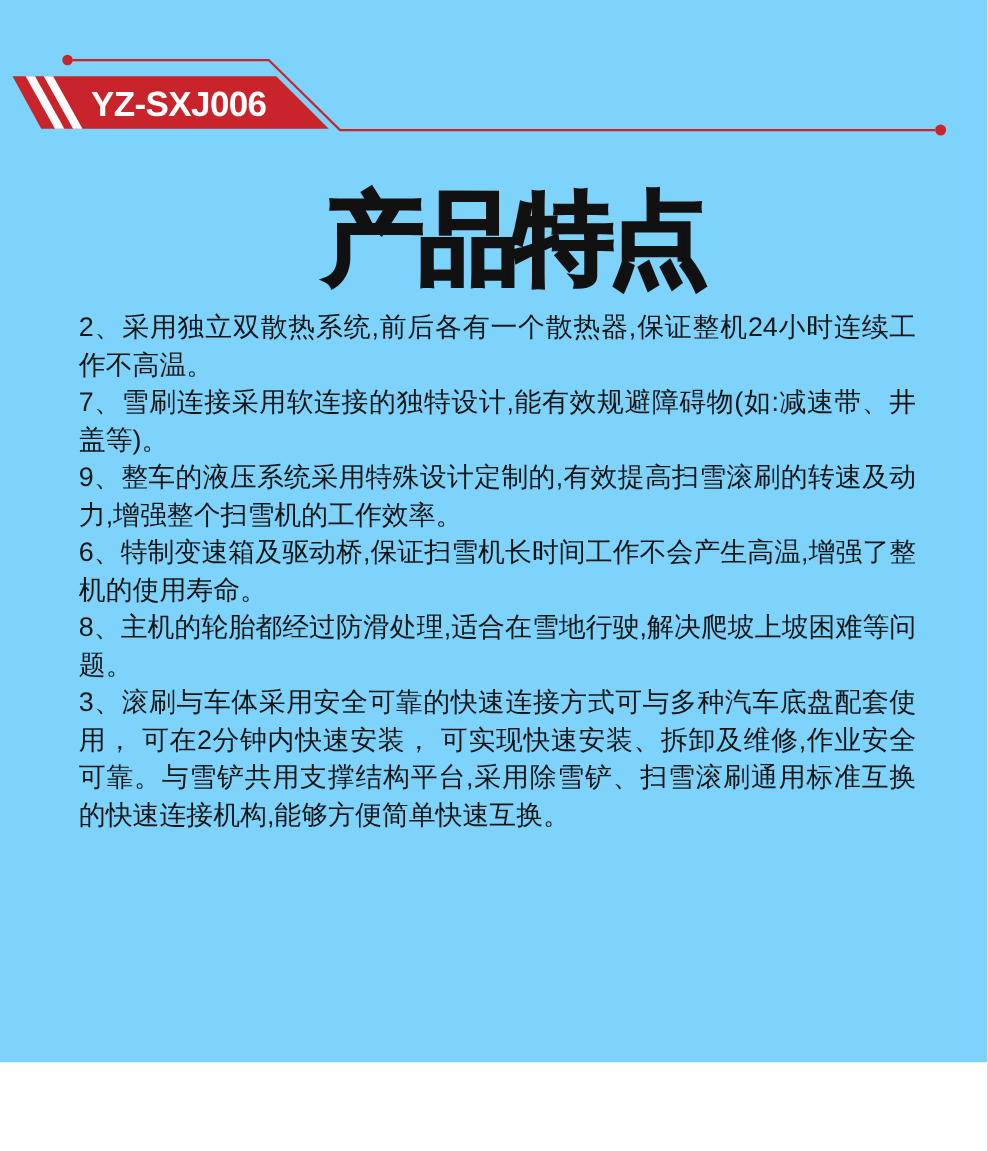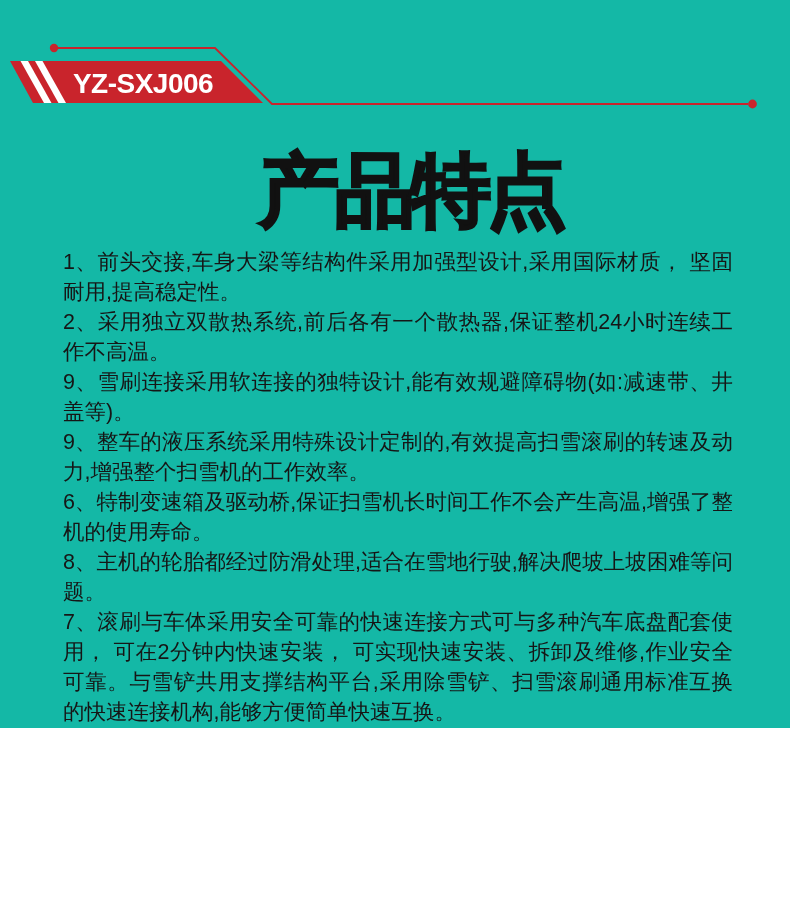--- a/index.html
+++ b/index.html
@@ -3,22 +3,22 @@
 <meta charset="utf-8">
 <style>
   html, body {
     margin: 0;
     padding: 0;
     background: #ffffff;
   }
   .page {
     position: relative;
     width: 790px;
-    height: 728px;
-    background: #14b8a6;
+    height: 850px;
+    background: #7dd3fc;
     overflow: hidden;
     font-family: "Liberation Sans", sans-serif;
   }
   .header-deco {
     position: absolute;
     top: 0;
     left: 0;
     display: block;
   }
   .banner-text {
@@ -69,22 +69,21 @@
 
     <polygon points="10,61 221,61 263,103 33,103" fill="#C9242C"></polygon>
     <polygon points="20.5,61 28,61 51.5,103 44,103" fill="#ffffff"></polygon>
     <polygon points="35,61 42.5,61 66,103 58.5,103" fill="#ffffff"></polygon>
     <text class="banner-text" x="143" y="93" text-anchor="middle" font-size="28" letter-spacing="-0.5" fill="#ffffff">YZ-SXJ006</text>
   </svg>
 
   <h1 class="page-title">产品特点</h1>
 
   <div class="features">
-    <p>1、前头交接,车身大梁等结构件采用加强型设计,采用国际材质， 坚固耐用,提高稳定性。</p>
     <p>2、采用独立双散热系统,前后各有一个散热器,保证整机24小时连续工作不高温。</p>
-    <p>9、雪刷连接采用软连接的独特设计,能有效规避障碍物(如:减速带、井盖等)。</p>
+    <p>7、雪刷连接采用软连接的独特设计,能有效规避障碍物(如:减速带、井盖等)。</p>
     <p>9、整车的液压系统采用特殊设计定制的,有效提高扫雪滚刷的转速及动力,增强整个扫雪机的工作效率。</p>
     <p>6、特制变速箱及驱动桥,保证扫雪机长时间工作不会产生高温,增强了整机的使用寿命。</p>
     <p>8、主机的轮胎都经过防滑处理,适合在雪地行驶,解决爬坡上坡困难等问题。</p>
-    <p>7、滚刷与车体采用安全可靠的快速连接方式可与多种汽车底盘配套使用， 可在2分钟内快速安装， 可实现快速安装、拆卸及维修,作业安全可靠。与雪铲共用支撑结构平台,采用除雪铲、扫雪滚刷通用标准互换的快速连接机构,能够方便简单快速互换。</p>
+    <p>3、滚刷与车体采用安全可靠的快速连接方式可与多种汽车底盘配套使用， 可在2分钟内快速安装， 可实现快速安装、拆卸及维修,作业安全可靠。与雪铲共用支撑结构平台,采用除雪铲、扫雪滚刷通用标准互换的快速连接机构,能够方便简单快速互换。</p>
   </div>
 
 </div>
 
 </body></html>

